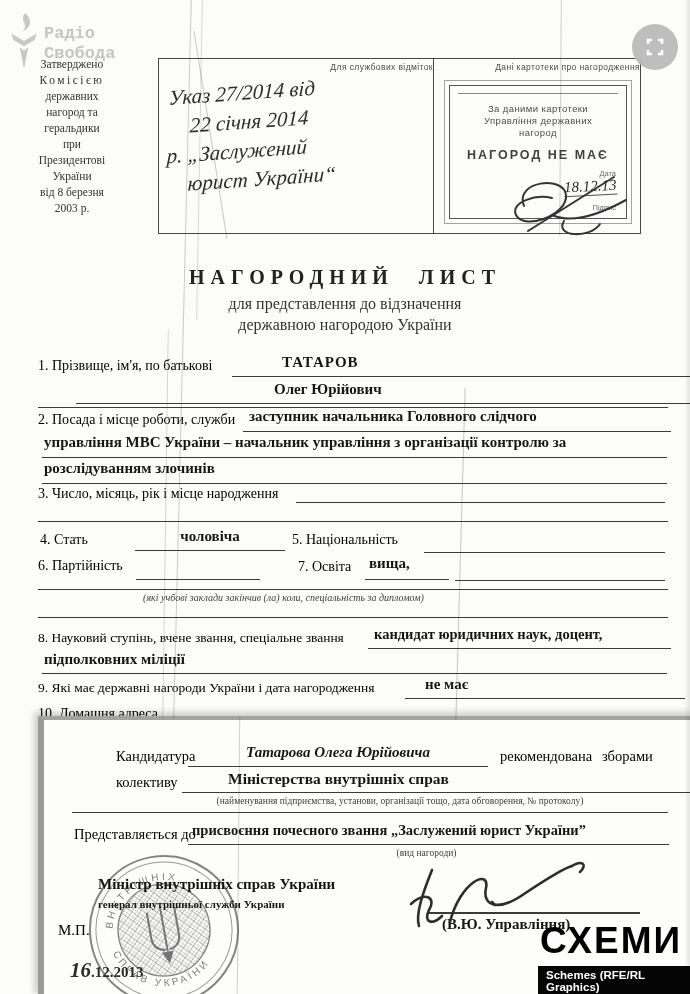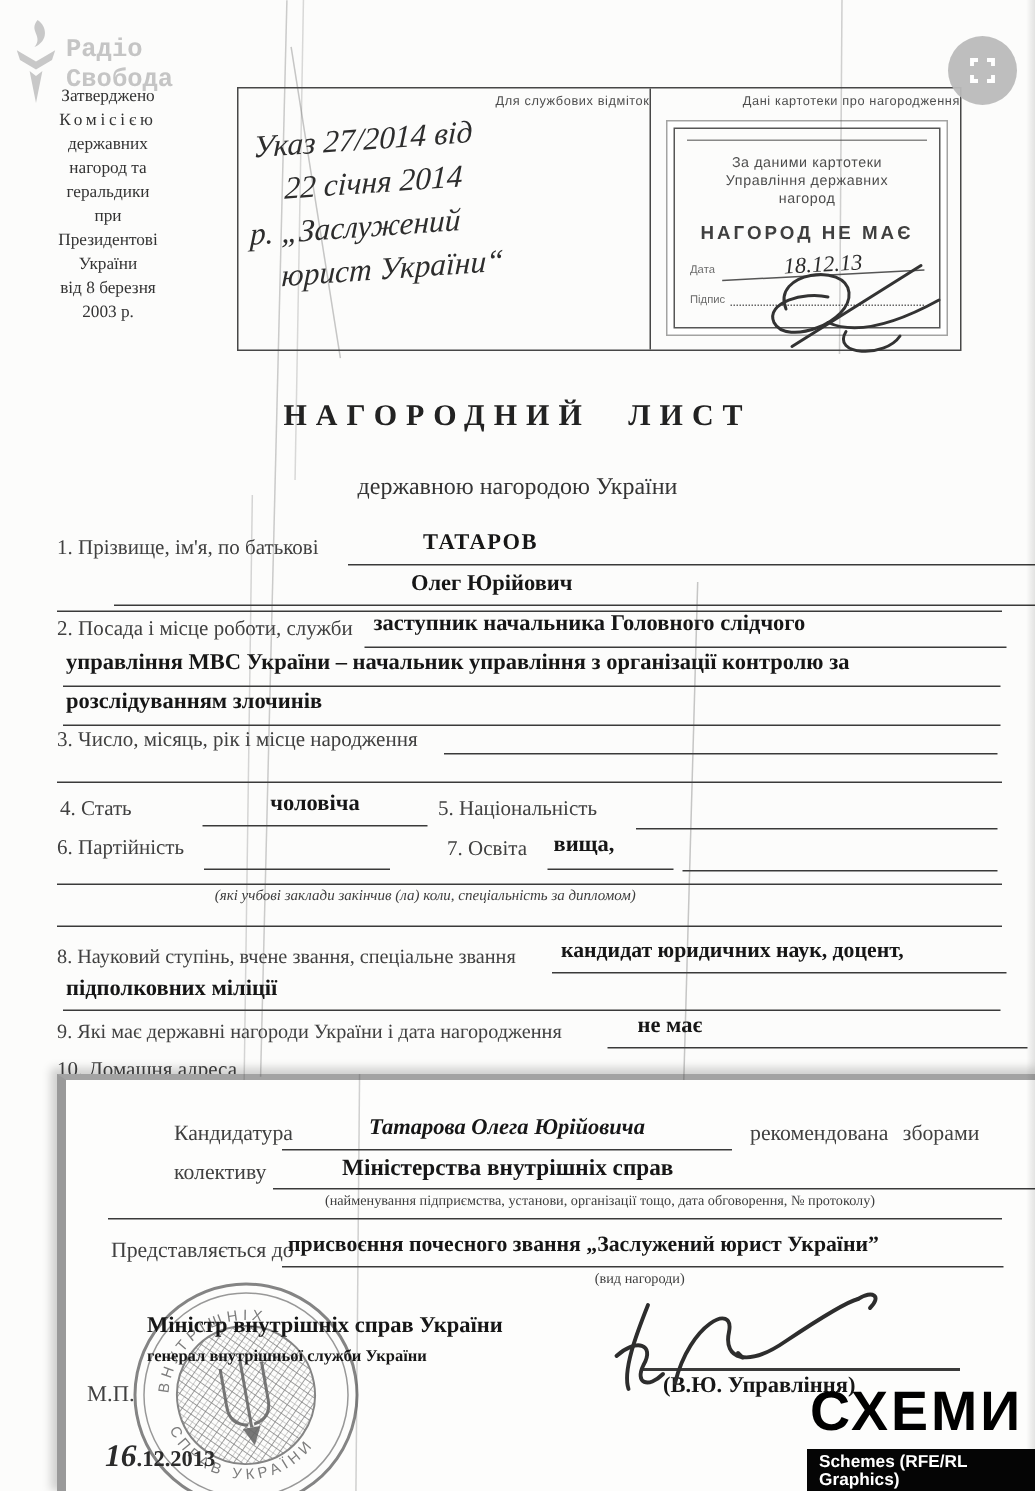--- a/index.html
+++ b/index.html
@@ -26,35 +26,35 @@
   .handwriting{position:absolute;left:8px;top:16px;width:262px;font-style:italic;
         font-size:21px;line-height:29px;color:#2d2d2d;transform:rotate(-4deg) skewX(-6deg);}
   .hw-ind{padding-left:22px;}
   .stampbox{position:absolute;left:15px;top:26px;width:176px;height:132px;border:1.5px solid #565656;
         box-shadow:0 0 0 4px #fff,0 0 0 5px rgba(90,90,90,.55);text-align:center;}
   .stampbox .sep{border-top:1.2px solid #6a6a6a;margin:7px 8px 0 8px;opacity:.8;}
   .stamp-ln{font-family:"Liberation Sans",sans-serif;font-size:9.5px;line-height:12px;
         color:#4d4d4d;letter-spacing:.4px;}
   .stamp-res{font-family:"Liberation Sans",sans-serif;font-weight:bold;font-size:12.5px;
         letter-spacing:2px;color:#3f3f3f;margin-top:9px;}
-  .srow{display:flex;align-items:flex-end;margin:7px 10px 0 10px;}
+  .srow{display:flex;align-items:flex-end;margin:7px 10px 0 10px;flex-direction:column;}
   .srow .tlbl{font-size:7.5px;color:#6b6b6b;font-family:"Liberation Sans",sans-serif;}
   .srow .sline{flex:1;border-bottom:1.2px solid #555;margin-left:4px;height:14px;
         font-style:italic;font-size:15px;color:#2c2c2c;transform:rotate(-3deg);}
   .srow .sdots{flex:1;border-bottom:1px dotted #666;margin-left:4px;height:12px;}
   
   .expand{position:absolute;left:632px;top:24px;width:46px;height:46px;border:none;border-radius:50%;
         background:rgba(186,186,186,.95);display:flex;align-items:center;justify-content:center;
         cursor:pointer;z-index:6;}
   
   .title-main{left:0;top:266px;width:690px;text-align:center;font-weight:bold;font-size:20px;
         letter-spacing:6px;word-spacing:14px;color:#222;}
   .title-sub{left:0;width:690px;text-align:center;font-size:16px;color:#333;}
   
-  .lbl{position:absolute;font-size:14px;color:#404040;white-space:nowrap;}
+  .lbl{position:absolute;font-size:14px;color:#000000;white-space:nowrap;}
   .lbl-sm{font-size:13.5px;}
   .fill{position:absolute;border-bottom:1.5px solid #3a3a3a;font-weight:bold;font-size:15px;
         color:#161616;white-space:nowrap;}
   .rule{position:absolute;border-top:1.5px solid #3a3a3a;}
   .capt{position:absolute;font-size:10px;color:#3d3d3d;text-align:center;}
   
   .card{position:absolute;left:38px;top:716px;width:652px;height:278px;background:#fdfdfc;
         border-left:6px solid #9a9a9a;border-top:4px solid #a3a3a3;z-index:2;
         box-shadow:-4px -4px 6px rgba(0,0,0,.18);}
   .card .lbl,.card .fill,.card .rule,.card .capt{position:absolute;}
@@ -143,20 +143,21 @@
     </div>
   </div>
 
   <button class="expand">
     <svg width="20" height="20" viewBox="0 0 20 20">
       <path d="M3,7 V3 H7 M13,3 H17 V7 M17,13 V17 H13 M7,17 H3 V13" fill="none" stroke="#fff" stroke-width="2.6"></path>
     </svg>
   </button>
 
   <div class="abs title-main">НАГОРОДНИЙ ЛИСТ</div>
+  <div class="abs title-sub" style="top:295px;">для представлення до відзначення</div>
   <div class="abs title-sub" style="top:316px;">державною нагородою України</div>
 
   <div class="lbl" style="left:38px;top:358px;">1. Прізвище, ім'я, по батькові</div>
   <div class="fill" style="left:232px;top:354px;width:433px;height:22px;padding-left:50px;letter-spacing:1px;">ТАТАРОВ</div>
   <div class="fill" style="left:76px;top:381px;width:589px;height:22px;padding-left:198px;">Олег Юрійович</div>
   <div class="rule" style="left:38px;top:407px;width:630px;"></div>
 
   <div class="lbl" style="left:38px;top:412px;">2. Посада і місце роботи, служби</div>
   <div class="fill" style="left:243px;top:408px;width:422px;height:23px;padding-left:6px;">заступник начальника Головного слідчого</div>
   <div class="fill" style="left:42px;top:434px;width:623px;height:23px;padding-left:2px;">управління МВС України – начальник управління з організації контролю за</div>

